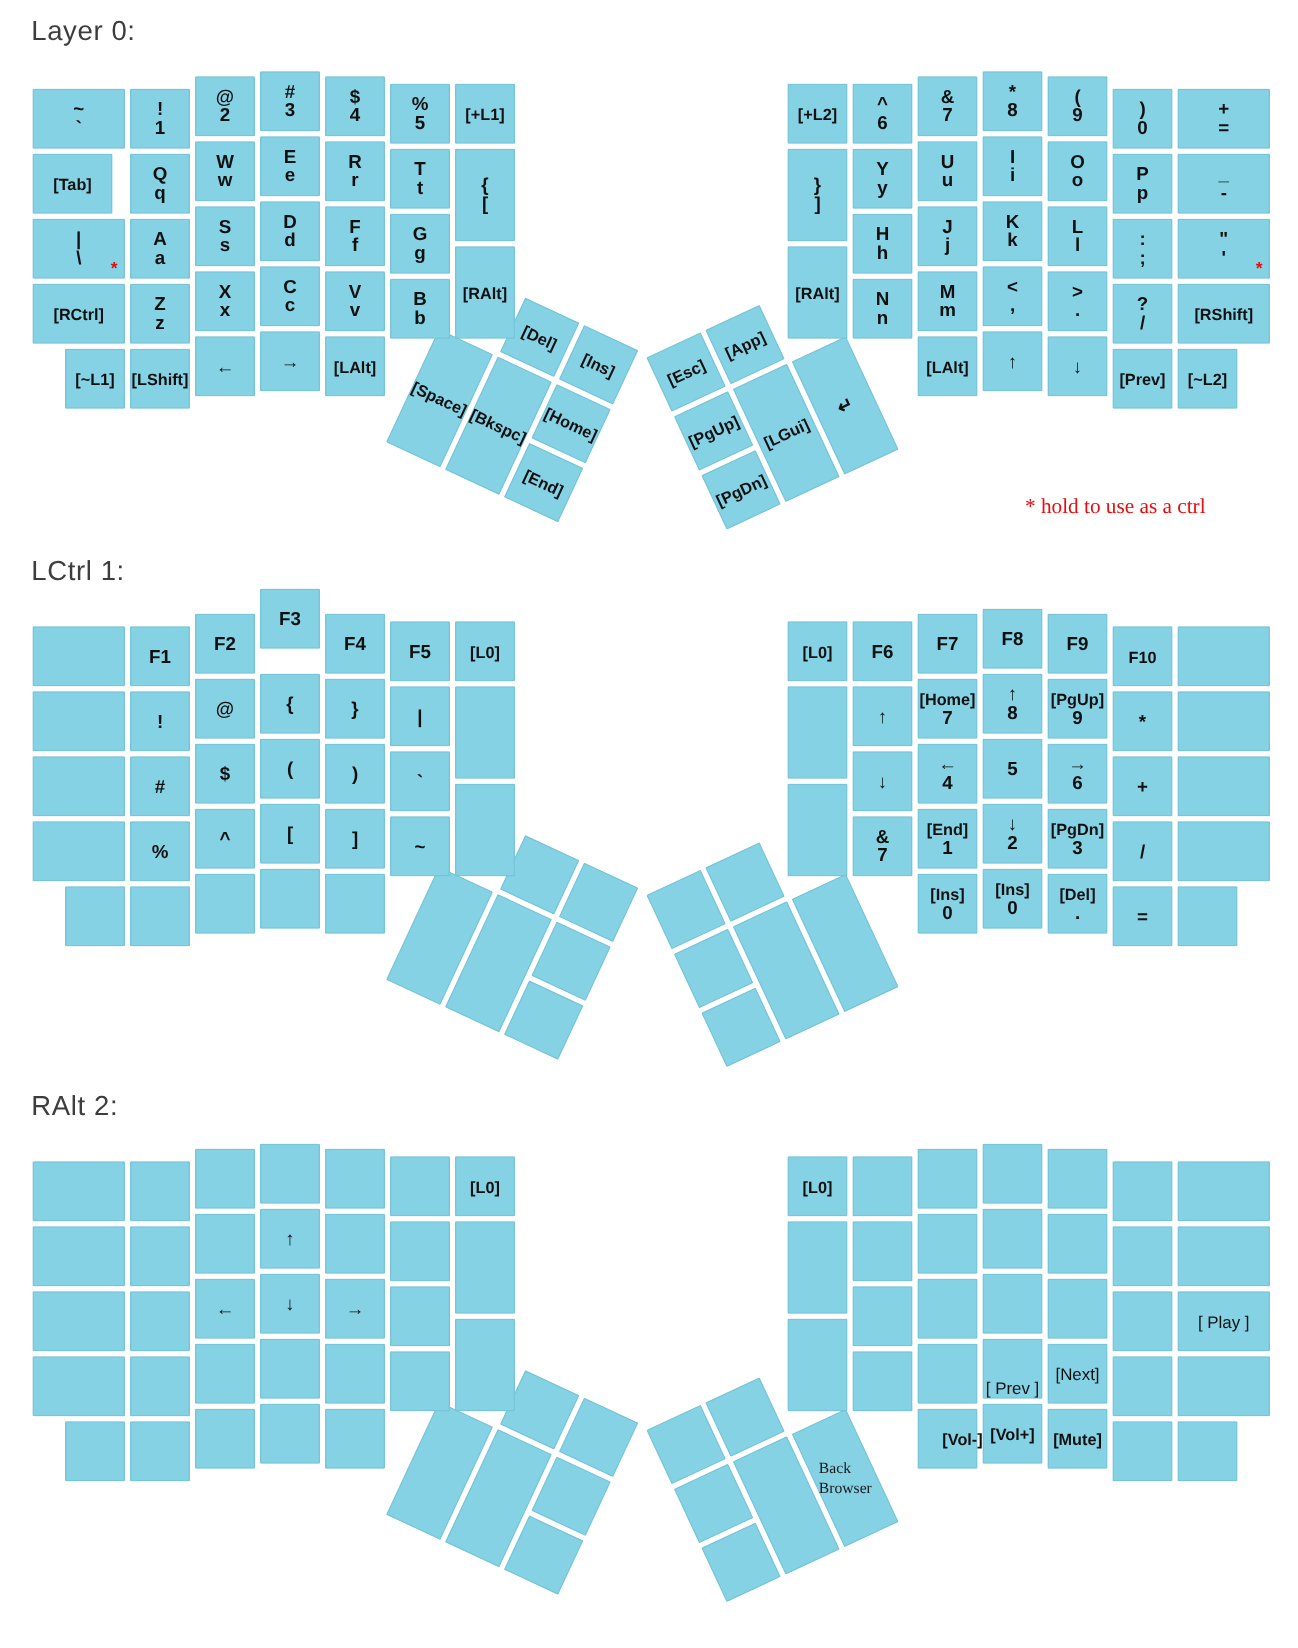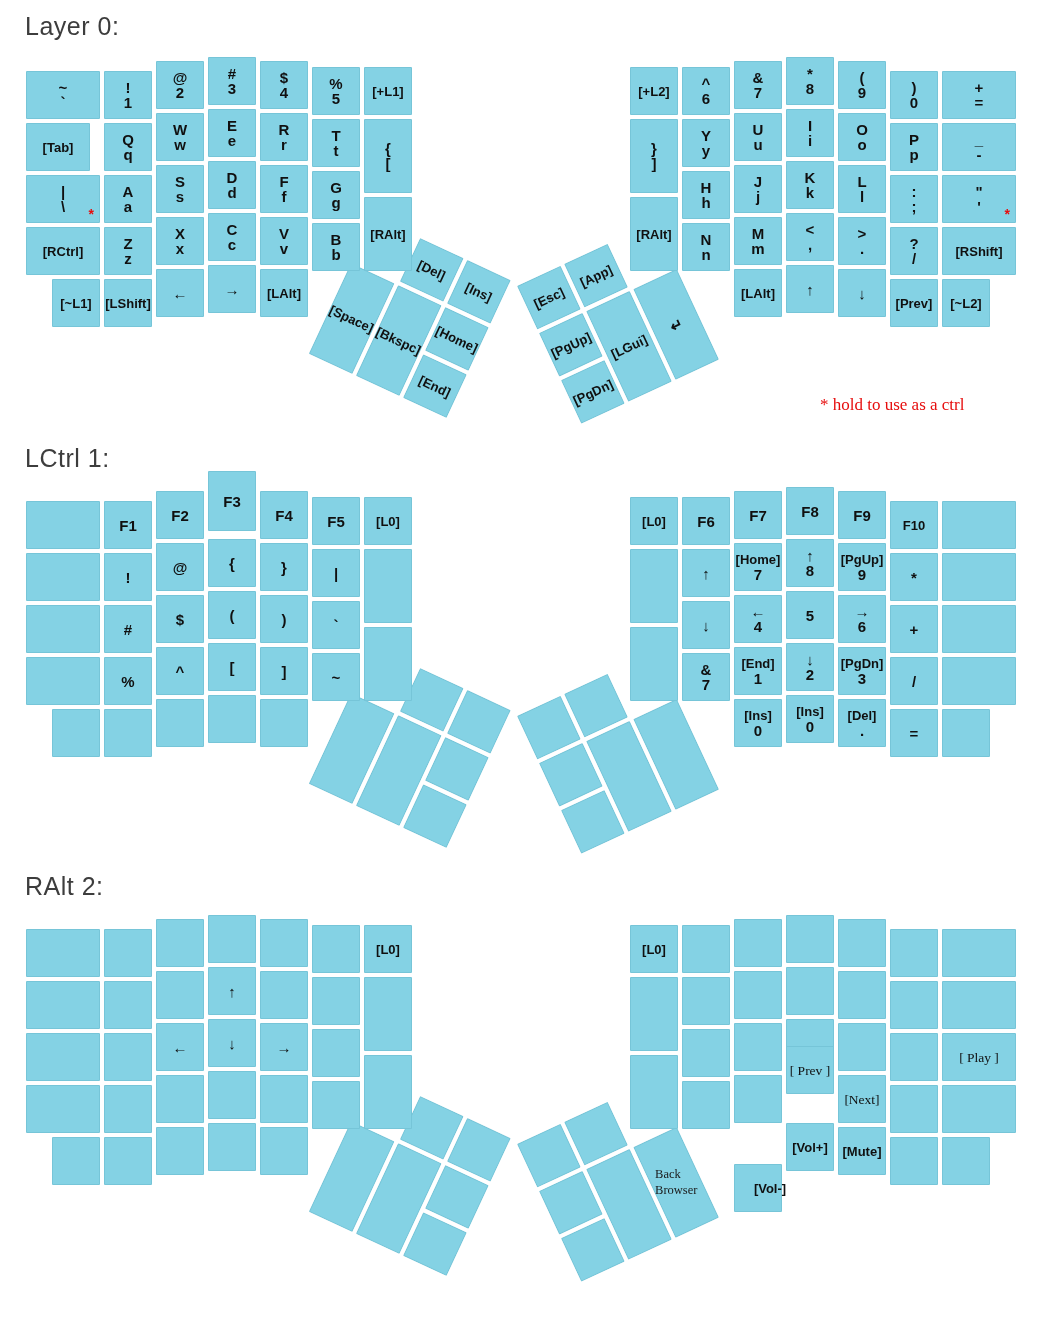--- a/index.html
+++ b/index.html
@@ -1,38 +1,38 @@
 <!DOCTYPE html>
 <html style="--key: #84d2e4; --red: #e60d0d; --title: #3d3d3d;"><head>
 <meta charset="utf-8">
 <style>
   html,body{margin:0;padding:0;}
   body{
     width:1038px;height:1318px;position:relative;background:#ffffff;
     font-family:"Liberation Sans",sans-serif;overflow:hidden;
   }
   .title{
-    position:absolute;left:25px;font-size:25px;font-weight:300;
+    position:absolute;left:25px;font-size:22px;font-weight:300;
     color:var(--title,#3d3d3d);letter-spacing:.5px;
   }
   .t0{top:12px}.t1{top:444px}.t2{top:872px}
   .note{
     position:absolute;left:820px;top:395px;
     font-family:"Liberation Serif",serif;font-size:17px;color:var(--red,#e60d0d);
   }
   #board{position:absolute;left:0;top:0;width:1038px;height:1318px;}
   .key{
     position:absolute;background:var(--key,#84d2e4);
     border:1px solid rgba(70,150,175,.22);border-radius:1px;box-sizing:border-box;
     display:flex;flex-direction:column;align-items:center;justify-content:center;
     color:#101010;font-weight:bold;text-align:center;
   }
   .kl{line-height:15px;font-size:15px;white-space:pre;}
   .kl.small{font-size:13px;line-height:15px;}
-  .key.serif{font-family:Liberation Serif, serif;font-weight:normal;}
+  .key.serif{font-family:Liberation Sans, sans-serif;font-weight:normal;}
   .key.serif .kl, .key.serif .kl.small{font-size:13.5px;}
   .star{
     position:absolute;right:5px;bottom:0px;color:var(--red,#e60d0d);
     font-size:14px;font-weight:bold;line-height:16px;
   }
   .thumb{position:absolute;width:156px;height:156px;transform-origin:0 0;}
   .hl{
     font-family:"Liberation Serif",serif;font-weight:normal;font-size:12.5px;
     line-height:16px;color:#1a1a1a;text-align:left;
   }
@@ -366,21 +366,21 @@
     <div class="key" style="left: 156px; top: 543px; width: 48px; height: 48px;">
       <div class="kl">@</div>
     </div>
     <div class="key" style="left: 156px; top: 595px; width: 48px; height: 48px;">
       <div class="kl">$</div>
     </div>
     <div class="key" style="left: 156px; top: 647px; width: 48px; height: 48px;">
       <div class="kl">^</div>
     </div>
     <div class="key" style="left: 156px; top: 699px; width: 48px; height: 48px;"></div>
-    <div class="key" style="left: 208px; top: 471px; width: 48px; height: 60px; text-align: center;">
+    <div class="key" style="left: 208px; top: 471px; width: 48px; height: 48px; text-align: center;">
       <div class="kl">F3</div>
     </div>
     <div class="key" style="left: 208px; top: 539px; width: 48px; height: 48px;">
       <div class="kl">{</div>
     </div>
     <div class="key" style="left: 208px; top: 591px; width: 48px; height: 48px;">
       <div class="kl">(</div>
     </div>
     <div class="key" style="left: 208px; top: 643px; width: 48px; height: 48px;">
       <div class="kl">[</div>
@@ -579,27 +579,27 @@
     <div class="key" style="left: 630px; top: 977px; width: 48px; height: 74px;"></div>
     <div class="key" style="left: 630px; top: 1055px; width: 48px; height: 74px;"></div>
     <div class="key" style="left: 682px; top: 925px; width: 48px; height: 48px;"></div>
     <div class="key" style="left: 682px; top: 977px; width: 48px; height: 48px;"></div>
     <div class="key" style="left: 682px; top: 1029px; width: 48px; height: 48px;"></div>
     <div class="key" style="left: 682px; top: 1081px; width: 48px; height: 48px;"></div>
     <div class="key" style="left: 734px; top: 919px; width: 48px; height: 48px;"></div>
     <div class="key" style="left: 734px; top: 971px; width: 48px; height: 48px;"></div>
     <div class="key" style="left: 734px; top: 1023px; width: 48px; height: 48px;"></div>
     <div class="key" style="left: 734px; top: 1075px; width: 48px; height: 48px;"></div>
-    <div class="key" style="left: 734px; top: 1164px; width: 48px; height: 48px; padding-left: 24px;">
+    <div class="key" style="left: 734px; top: 1127px; width: 48px; height: 48px; padding-left: 24px;">
       <div class="kl small">[Vol-]</div>
     </div>
     <div class="key" style="left: 786px; top: 915px; width: 48px; height: 48px;"></div>
     <div class="key" style="left: 786px; top: 967px; width: 48px; height: 48px;"></div>
     <div class="key" style="left: 786px; top: 1019px; width: 48px; height: 48px;"></div>
-    <div class="key serif" style="left: 786px; top: 1046px; width: 48px; height: 48px;">
+    <div class="key serif" style="left: 786px; top: 1071px; width: 48px; height: 48px; justify-content: flex-end;">
       <div class="kl small">[ Prev ]</div>
     </div>
     <div class="key" style="left: 786px; top: 1123px; width: 48px; height: 48px;">
       <div class="kl small">[Vol+]</div>
     </div>
     <div class="key" style="left: 838px; top: 919px; width: 48px; height: 48px;"></div>
     <div class="key" style="left: 838px; top: 971px; width: 48px; height: 48px;"></div>
     <div class="key" style="left: 838px; top: 1023px; width: 48px; height: 48px;"></div>
     <div class="key serif" style="left: 838px; top: 1075px; width: 48px; height: 48px;">
       <div class="kl small">[Next]</div>

